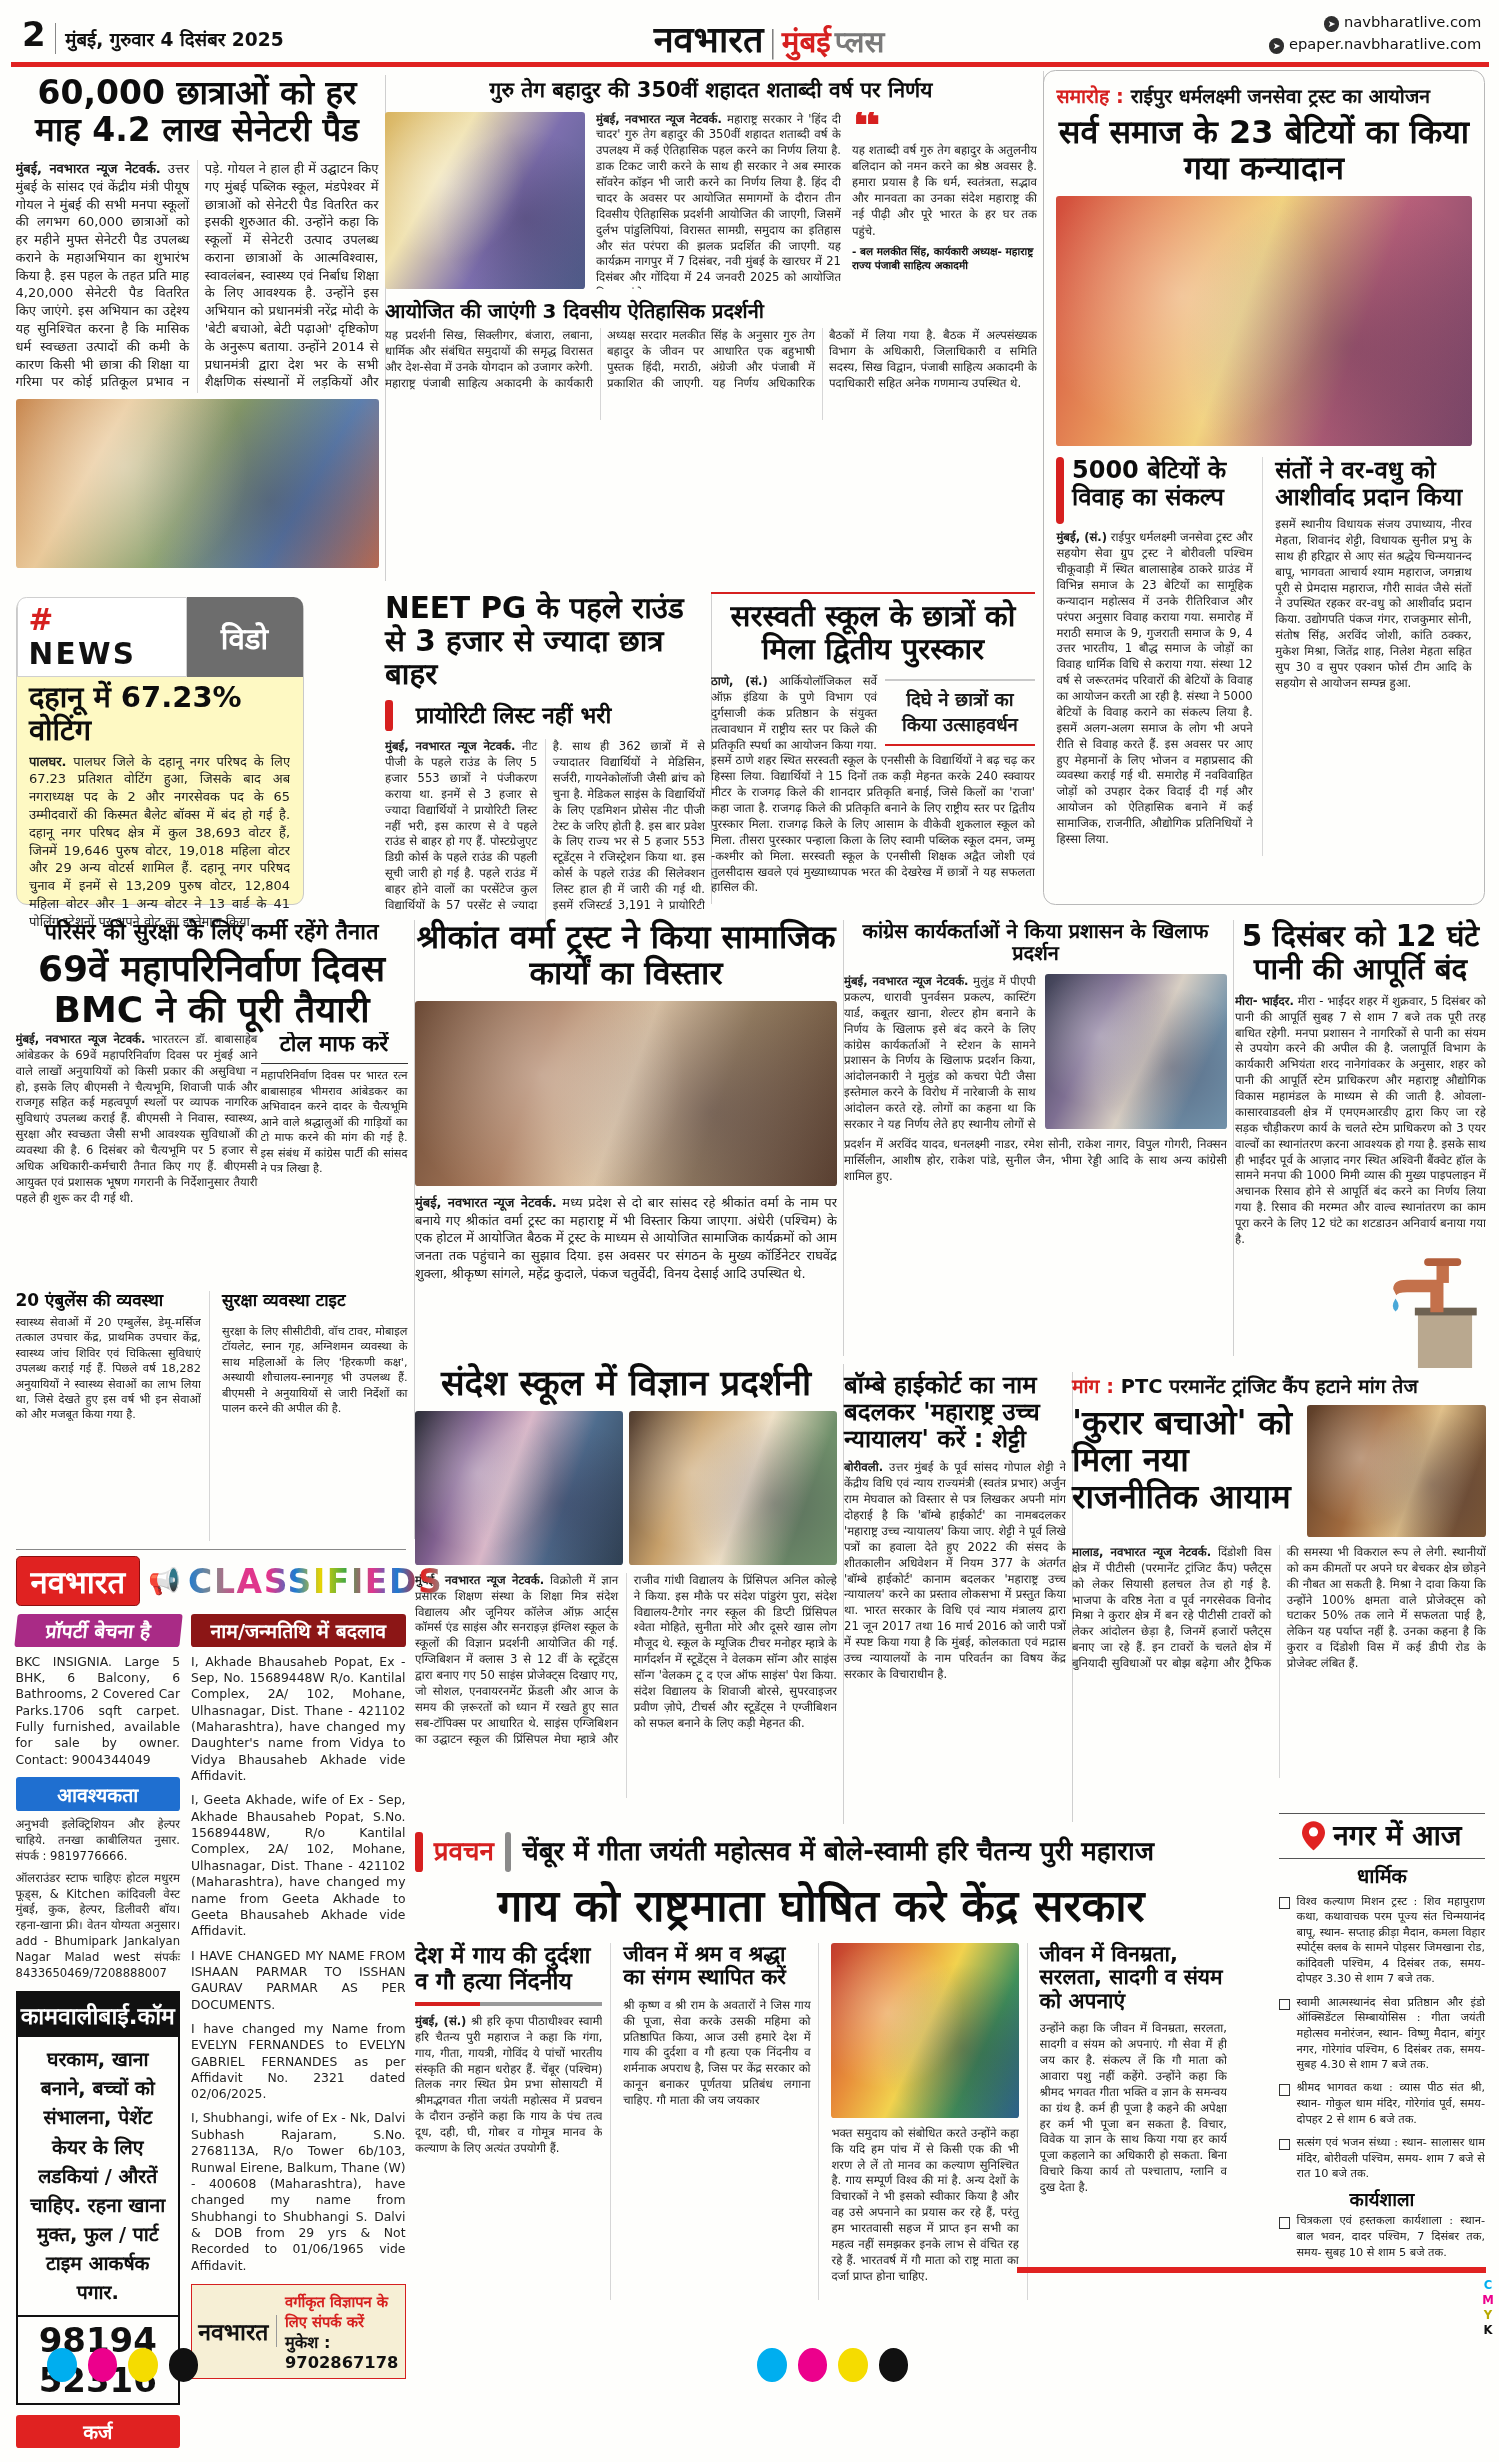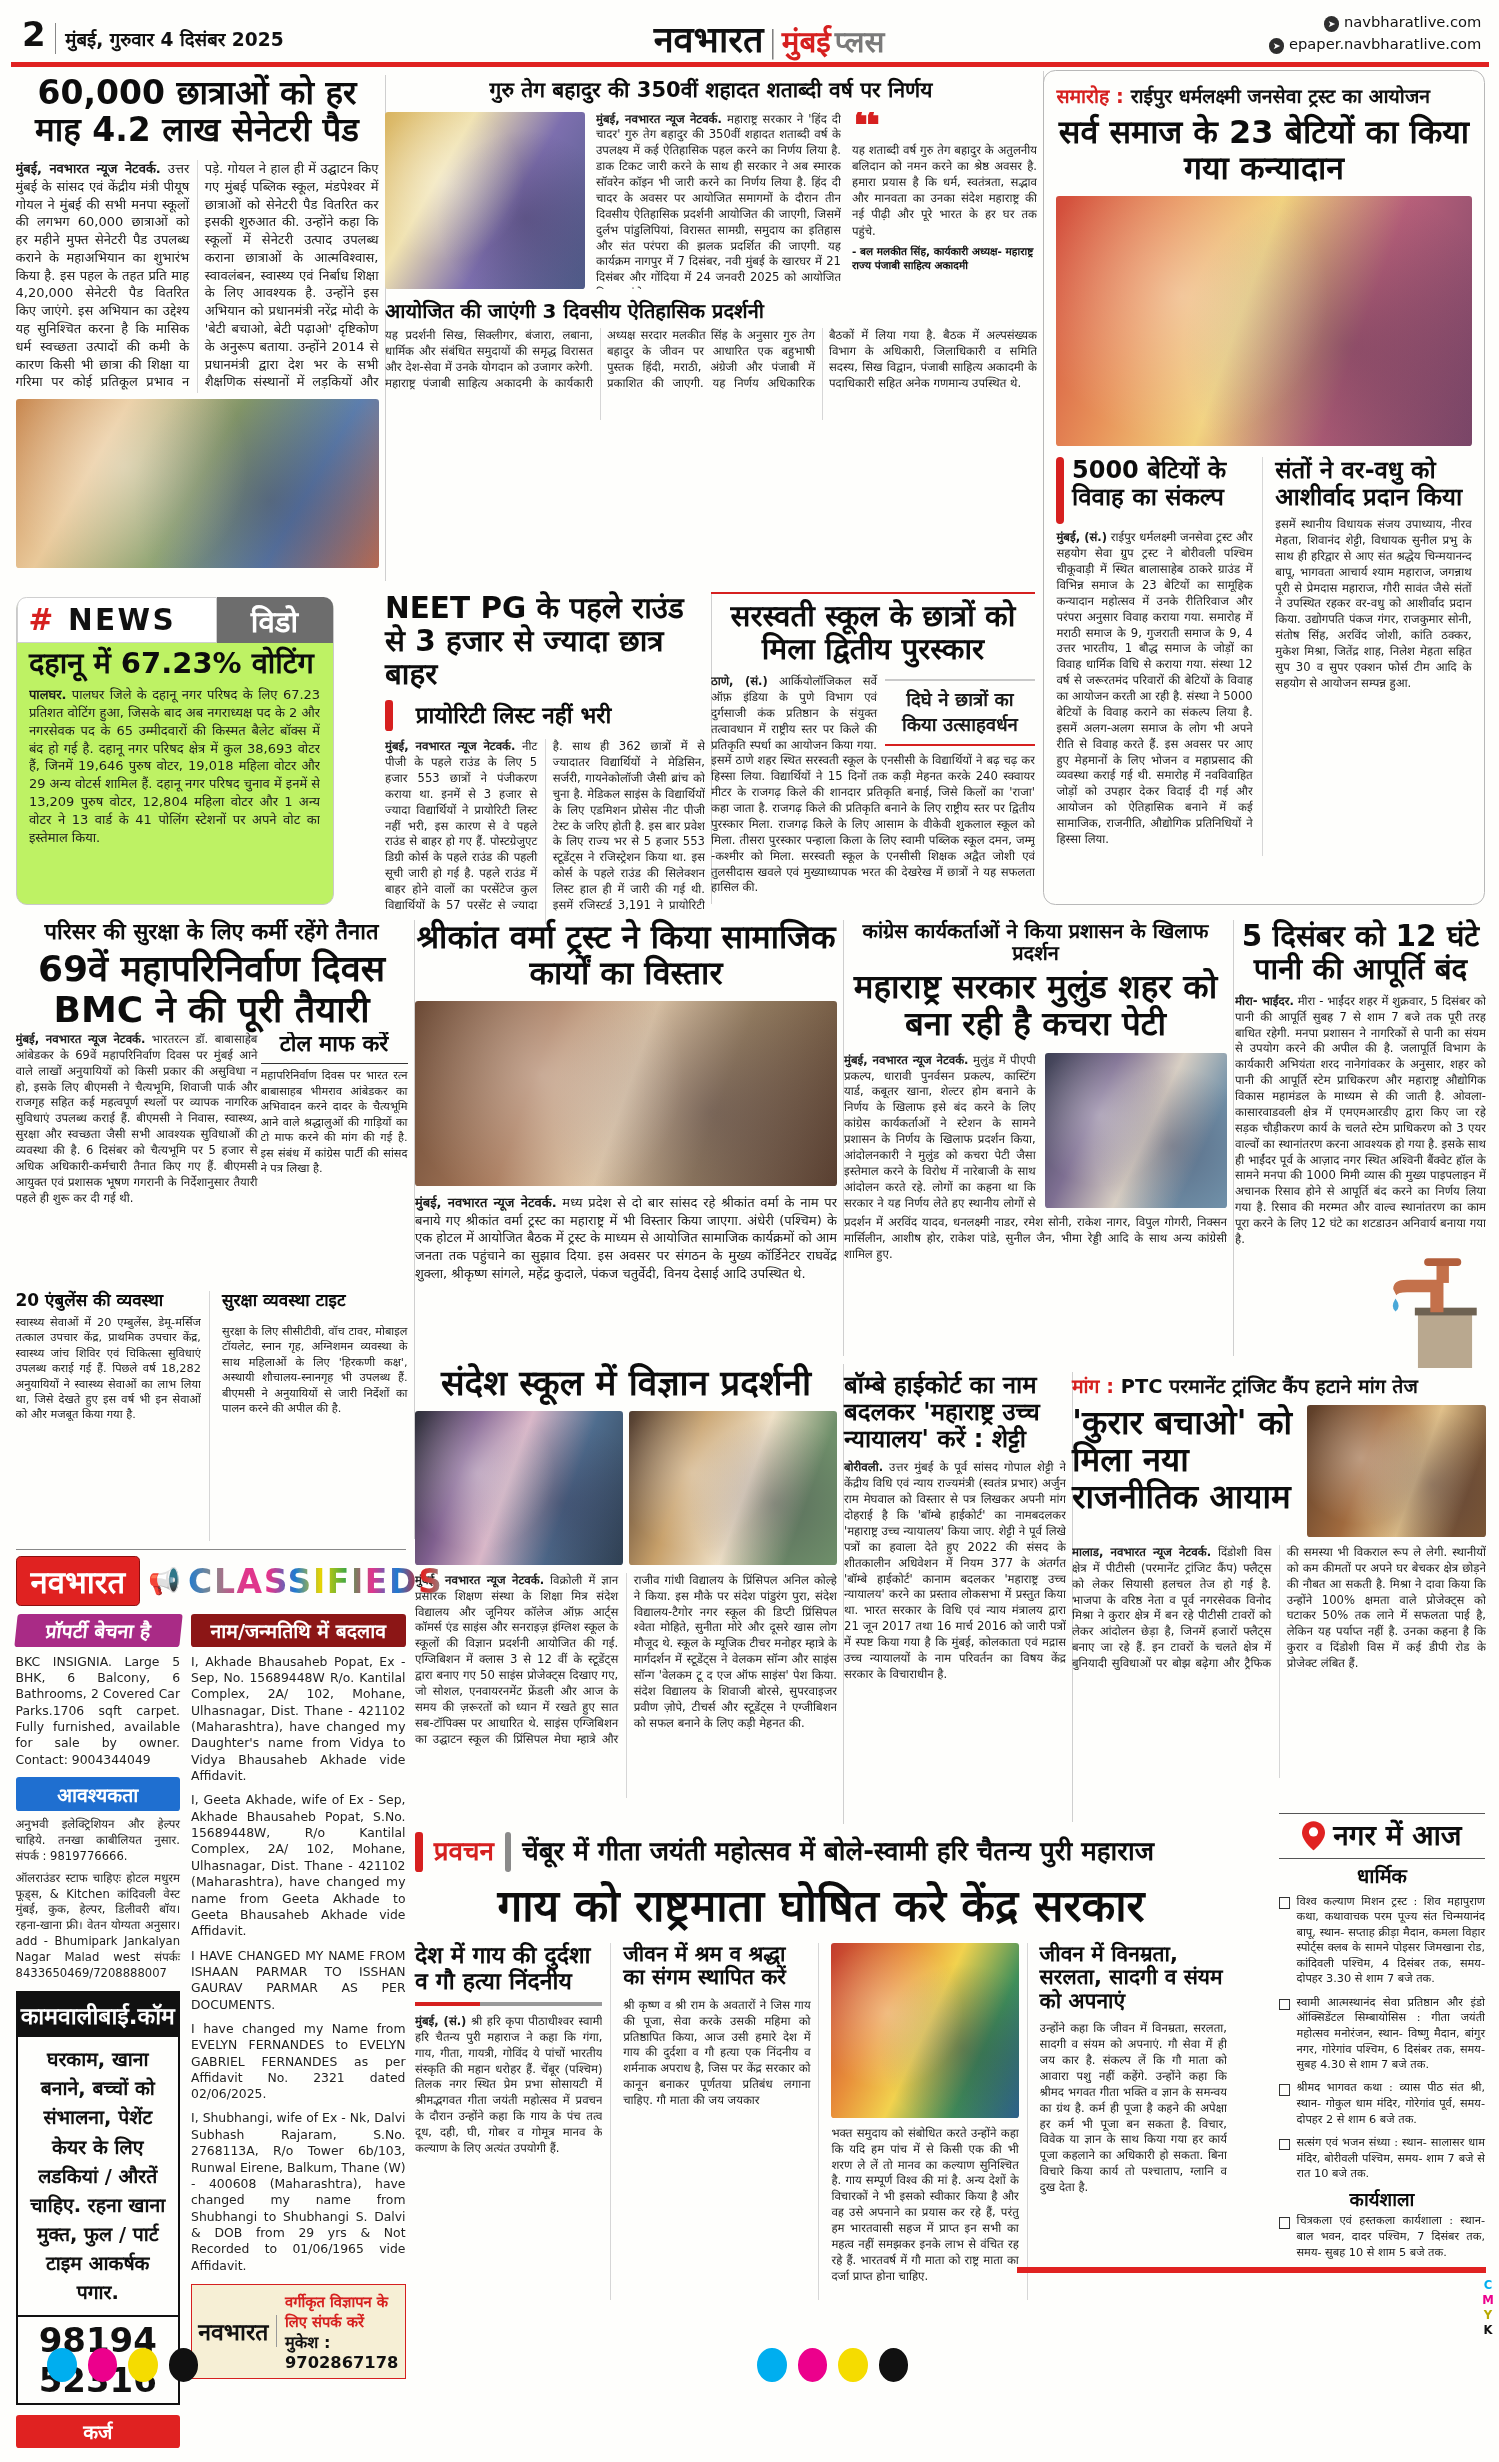--- a/index.html
+++ b/index.html
@@ -102,21 +102,21 @@
           <p style="margin:0;"><span class="byl">मुंबई, (सं.)</span> <span>राईपुर धर्मलक्ष्मी जनसेवा ट्रस्ट और सहयोग सेवा ग्रुप ट्रस्ट ने बोरीवली पश्चिम चीकूवाड़ी में स्थित बालासाहेब ठाकरे ग्राउंड में विभिन्न समाज के 23 बेटियों का सामूहिक कन्यादान महोत्सव में उनके रीतिरिवाज और परंपरा अनुसार विवाह कराया गया. समारोह में मराठी समाज के 9, गुजराती समाज के 9, 4 उत्तर भारतीय, 1 बौद्ध समाज के जोड़ों का विवाह धार्मिक विधि से कराया गया. संस्था 12 वर्ष से जरूरतमंद परिवारों की बेटियों के विवाह का आयोजन करती आ रही है. संस्था ने 5000 बेटियों के विवाह कराने का संकल्प लिया है. इसमें अलग-अलग समाज के लोग भी अपने रीति से विवाह करते हैं. इस अवसर पर आए हुए मेहमानों के लिए भोजन व महाप्रसाद की व्यवस्था कराई गई थी. समारोह में नवविवाहित जोड़ों को उपहार देकर विदाई दी गई और आयोजन को ऐतिहासिक बनाने में कई सामाजिक, राजनीति, औद्योगिक प्रतिनिधियों ने हिस्सा लिया.</span></p>
         </div>
       </div>
       <div style="flex:1;">
         <div class="hl" style="font-size:24px;">संतों ने वर-वधु को आशीर्वाद प्रदान किया</div>
         <div class="body-txt sm" style="margin-top:6.2px;height:326px;overflow:hidden;">इसमें स्थानीय विधायक संजय उपाध्याय, नीरव मेहता, शिवानंद शेट्टी, विधायक सुनील प्रभु के साथ ही हरिद्वार से आए संत श्रद्धेय चिन्मयानन्द बापू, भागवता आचार्य श्याम महाराज, जगन्नाथ पूरी से प्रेमदास महाराज, गौरी सावंत जैसे संतों ने उपस्थित रहकर वर-वधु को आशीर्वाद प्रदान किया. उद्योगपति पंकज गंगर, राजकुमार सोनी, संतोष सिंह, अरविंद जोशी, कांति ठक्कर, मुकेश मिश्रा, जितेंद्र शाह, निलेश मेहता सहित सुप 30 व सुपर एक्शन फोर्स टीम आदि के सहयोग से आयोजन सम्पन्न हुआ.</div>
       </div>
     </div>
   </div>
 
-  <div class="abs" style="left:15.5px;top:598px;width:318px;height:307px;background:#bef264;border:1.6px solid #c9c9c9;border-radius:11px;box-sizing:border-box;padding:0 12.4px 7.8px 12.4px;">
+  <div class="abs" style="left:15.5px;top:598px;width:288px;height:307px;background:#fef9c3;border:1.6px solid #c9c9c9;border-radius:11px;box-sizing:border-box;padding:0 12.4px 7.8px 12.4px;">
     <div style="display:flex;align-items:stretch;margin:-1.6px -12.4px 4.7px -12.4px;">
       <div style="flex:1;background:#fff;border:1.6px solid #cfcfcf;border-radius:9.3px 0 0 0;padding:4.7px 11px;font-size:29.5px;font-weight:bold;letter-spacing:2.3px;">
         <span class="red">#</span>
         <span>NEWS</span>
       </div>
       <div style="flex:0 0 116px;background:#6d6d6d;color:#fff;border-radius:0 9.3px 0 0;font-size:29.5px;font-weight:bold;display:flex;align-items:center;justify-content:center;">विडो</div>
     </div>
     <div class="hl" style="font-size:29px;">दहानू में 67.23% वोटिंग</div>
     <div class="body-txt" style="margin-top:6.2px;height:210px;overflow:hidden;">
       <p style="margin:0;"><span class="byl">पालघर.</span> <span>पालघर जिले के दहानू नगर परिषद के लिए 67.23 प्रतिशत वोटिंग हुआ, जिसके बाद अब नगराध्यक्ष पद के 2 और नगरसेवक पद के 65 उम्मीदवारों की किस्मत बैलेट बॉक्स में बंद हो गई है. दहानू नगर परिषद क्षेत्र में कुल 38,693 वोटर हैं, जिनमें 19,646 पुरुष वोटर, 19,018 महिला वोटर और 29 अन्य वोटर्स शामिल हैं. दहानू नगर परिषद चुनाव में इनमें से 13,209 पुरुष वोटर, 12,804 महिला वोटर और 1 अन्य वोटर ने 13 वार्ड के 41 पोलिंग स्टेशनों पर अपने वोट का इस्तेमाल किया.</span></p>
@@ -169,21 +169,20 @@
   <div class="abs divR" style="left:415px;top:920px;width:422px;height:436px;padding-right:6.2px;">
     <div class="hl center" style="font-size:32px;">श्रीकांत वर्मा ट्रस्ट ने किया सामाजिक कार्यों का विस्तार</div>
     <div class="photo" style="width:100%;height:185px;margin-top:9.3px;background:linear-gradient(110deg,#6b4a36,#a8795a 30%,#e2c9a8 50%,#9a8262 70%,#5a4030);"></div>
     <div class="body-txt" style="margin-top:7.8px;height:186px;overflow:hidden;">
       <p style="margin:0;"><span class="byl">मुंबई, नवभारत न्यूज नेटवर्क.</span> <span>मध्य प्रदेश से दो बार सांसद रहे श्रीकांत वर्मा के नाम पर बनाये गए श्रीकांत वर्मा ट्रस्ट का महाराष्ट्र में भी विस्तार किया जाएगा. अंधेरी (पश्चिम) के एक होटल में आयोजित बैठक में ट्रस्ट के माध्यम से आयोजित सामाजिक कार्यक्रमों को आम जनता तक पहुंचाने का सुझाव दिया. इस अवसर पर संगठन के मुख्य कॉर्डिनेटर राघवेंद्र शुक्ला, श्रीकृष्ण सांगले, महेंद्र कुदाले, पंकज चतुर्वेदी, विनय देसाई आदि उपस्थित थे.</span></p>
     </div>
   </div>
 
   <div class="abs divR" style="left:844px;top:920px;width:383px;height:436px;padding-right:6.2px;">
     <div class="hl center" style="font-size:20px;">कांग्रेस कार्यकर्ताओं ने किया प्रशासन के खिलाफ प्रदर्शन</div>
-    <div class="hl center" style="font-size:33px;margin-top:4.7px;">महाराष्ट्र सरकार मुलुंड शहर को बना रही है कचरा पेटी</div>
     <div style="display:flex;gap:9.3px;margin-top:9.3px;">
       <div class="body-txt sm" style="flex:1;height:155px;overflow:hidden;">
         <p style="margin:0;"><span class="byl">मुंबई, नवभारत न्यूज नेटवर्क.</span> <span>मुलुंड में पीएपी प्रकल्प, धारावी पुनर्वसन प्रकल्प, कास्टिंग यार्ड, कबूतर खाना, शेल्टर होम बनाने के निर्णय के खिलाफ इसे बंद करने के लिए कांग्रेस कार्यकर्ताओं ने स्टेशन के सामने प्रशासन के निर्णय के खिलाफ प्रदर्शन किया, आंदोलनकारी ने मुलुंड को कचरा पेटी जैसा इस्तेमाल करने के विरोध में नारेबाजी के साथ आंदोलन करते रहे. लोगों का कहना था कि सरकार ने यह निर्णय लेते हुए स्थानीय लोगों से कोई सलाह मशविरा नहीं किया. सरकार ने इस तरह से निर्णय लेकर पूरे मुलुंड को कचरा पेटी बना दिया है.</span></p>
       </div>
       <div class="photo" style="flex:0 0 182px;height:155px;background:linear-gradient(115deg,#3c3f52,#7e6f92 30%,#d8cfc4 55%,#7090a8 80%);"></div>
     </div>
     <div class="body-txt sm" style="margin-top:7.8px;height:93px;overflow:hidden;">प्रदर्शन में अरविंद यादव, धनलक्ष्मी नाडर, रमेश सोनी, राकेश नागर, विपुल गोगरी, निक्सन मार्सिलीन, आशीष होर, राकेश पांडे, सुनील जैन, भीमा रेड्डी आदि के साथ अन्य कांग्रेसी शामिल हुए.</div>
   </div>
 
   <div class="abs" style="left:1235px;top:920px;width:251px;height:442px;">

